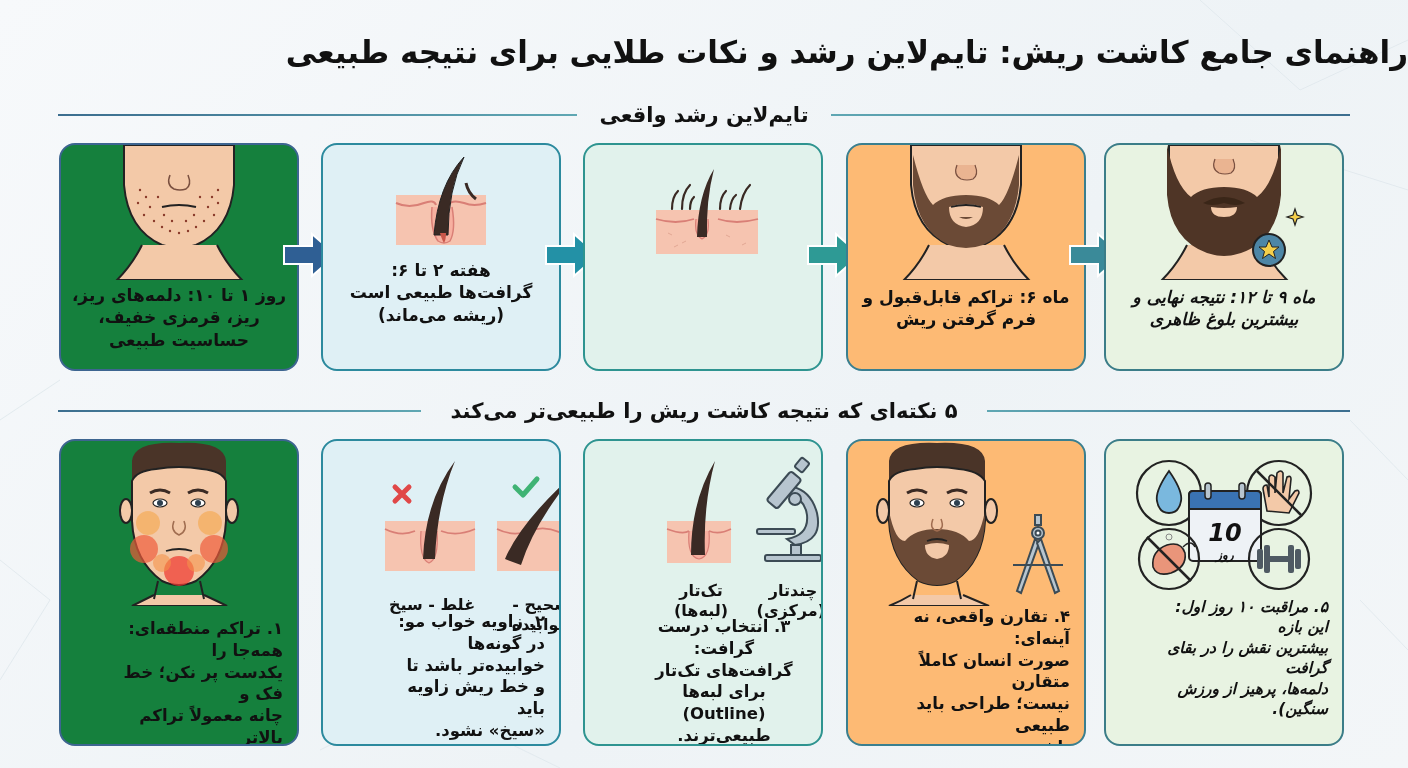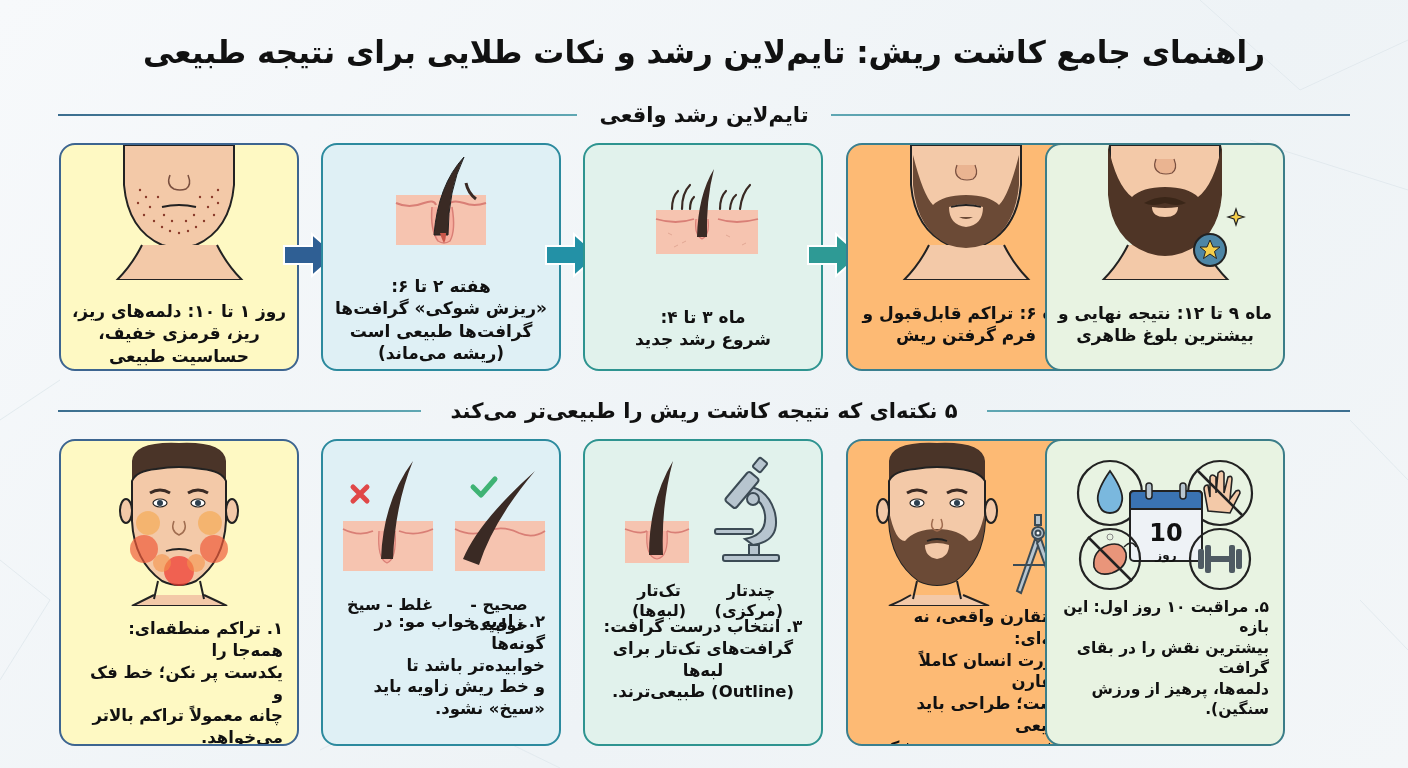--- a/index.html
+++ b/index.html
@@ -7,48 +7,48 @@
     body {
       font-family: "DejaVu Sans", sans-serif;
       background: linear-gradient(135deg, #f7f9fb 0%, #eef3f6 60%, #f3f6f8 100%);
       color: #111;
       position: relative;
     }
     .bg-lines { position: absolute; inset: 0; pointer-events: none; }
 
     .title {
       position: absolute; top: 34px; left: 0; width: 100%;
-      text-align: center; font-size: 31px; font-weight: bold; color: #111;
+      text-align: right; font-size: 31px; font-weight: bold; color: #111;
     }
 
     .section-head {
       position: absolute; left: 58px; width: 1292px; height: 30px;
       display: flex; align-items: center; justify-content: center;
     }
     .section-head .line { flex: 1; height: 2px; }
     .section-head .line.l { background: linear-gradient(to left, #5fa7b3, #3c6e8f); }
     .section-head .line.r { background: linear-gradient(to right, #5fa7b3, #3c6e8f); }
     .section-head .label { padding: 0 22px; font-size: 21px; font-weight: bold; white-space: nowrap; }
     .sh1 { top: 100px; align-items: center; }
     .sh2 { top: 396px; gap: 7px; }
 
     .card {
       position: absolute; border-radius: 16px; border: 2.5px solid #3d6d8e;
       overflow: hidden; display: flex; flex-direction: column; align-items: center;
     }
-    .row1 .card { top: 143px; height: 228px; width: 240px; gap: 16px; }
-    .row2 .card { top: 439px; height: 307px; width: 240px; }
+    .row1 .card { top: 143px; height: 228px; width: 240px; }
+    .row2 .card { top: 439px; height: 307px; width: 240px; padding-left: 42px; }
 
     .c1 { left: 59px; }
     .c2 { left: 321px; }
     .c3 { left: 583px; }
     .c4 { left: 846px; }
-    .c5 { left: 1045px; }
-
-    .bg-blue { background: #fef9c3; border-color: #3d6590 !important; }
+    .c5 { left: 1104px; font-style: italic; }
+
+    .bg-blue { background: #15803d; border-color: #3d6590 !important; }
     .bg-cyan { background: #dff0f5; border-color: #2c8a9e !important; }
     .bg-mint { background: #e1f2ec; border-color: #2e9490 !important; }
     .bg-teal { background: #fdba74; border-color: #3a7f8f !important; }
     .bg-lime { background: #e8f3e2; border-color: #3b7d88 !important; }
 
     .illus { position: relative; width: 100%; flex: none; }
     .row1 .illus { height: 135px; }
     .row2 .illus { height: 150px; }
 
     .txt {
@@ -142,21 +142,20 @@
         <rect x="72" y="50" width="90" height="50" fill="#f6c4b0"></rect>
         <path d="M72 58 Q85 64 100 58 Q110 54 112 60 M124 60 Q128 54 140 58 Q150 62 162 58" fill="none" stroke="#d97f76" stroke-width="2"></path>
         <path d="M108 62 Q106 85 114 96 Q120 100 126 96 Q132 85 128 62" fill="#f7b0a0" stroke="#d97f76" stroke-width="1.5"></path>
         <path d="M110 90 Q114 40 140 12 Q124 45 124 90 Z" fill="#3a2a24" stroke="#222" stroke-width="1"></path>
         <path d="M116 88 Q118 95 120 98 Q122 95 122 88 Z" fill="#c9574a"></path>
         <path d="M142 38 Q144 48 152 54" fill="none" stroke="#3a2a24" stroke-width="3"></path>
       </svg>
     </div>
     <div class="txt">
       <div>هفته ۲ تا ۶:</div>
-      <div>«ریزش شوکی» گرافت‌ها</div>
       <div>گرافت‌ها طبیعی است</div>
       <div>(ریشه می‌ماند)</div>
     </div>
   </div>
 
   <svg class="arrow a2" viewBox="0 0 56 46">
     <path d="M2 14 L30 14 L30 2 L54 23 L30 44 L30 32 L2 32 Z" fill="#2391a6" stroke="#fff" stroke-width="2"></path>
   </svg>
 
   <div class="card c3 bg-mint">
@@ -175,24 +174,20 @@
           <path d="M154 64 Q156 48 164 40"></path>
         </g>
         <g stroke="#d99a88" stroke-width="1" opacity="0.7">
           <path d="M82 88 L86 90"></path>
             <path d="M96 98 L100 96"></path>
             <path d="M140 90 L144 92"></path>
             <path d="M156 100 L160 98"></path>
             <path d="M88 102 L92 100"></path>
         </g>
       </svg>
-    </div>
-    <div class="txt" style="margin-top:10px">
-      <div>ماه ۳ تا ۴:</div>
-      <div>شروع رشد جدید</div>
     </div>
   </div>
 
   <svg class="arrow a3" viewBox="0 0 56 46">
     <path d="M2 14 L30 14 L30 2 L54 23 L30 44 L30 32 L2 32 Z" fill="#2e9a95" stroke="#fff" stroke-width="2"></path>
   </svg>
 
   <div class="card c4 bg-teal">
     <div class="illus">
       <svg width="235" height="135" viewBox="0 0 235 135">

